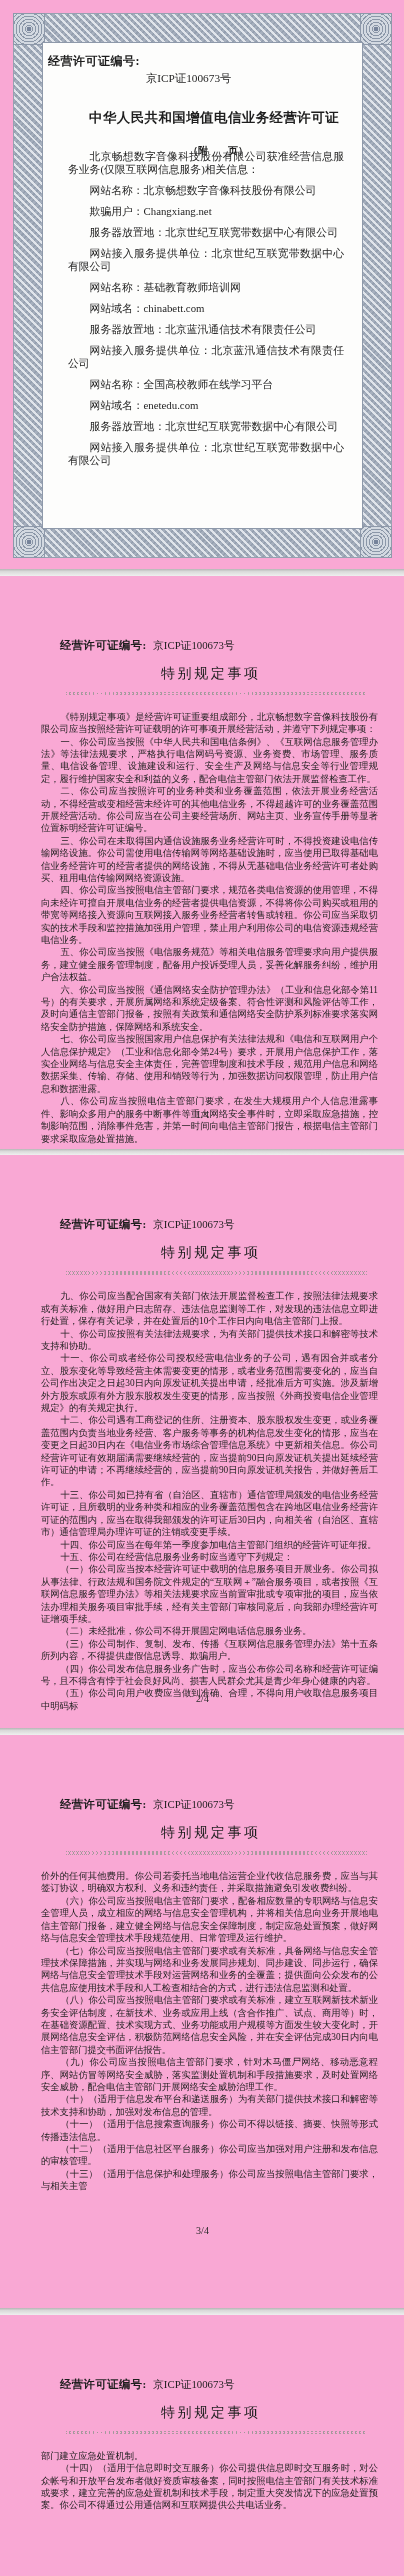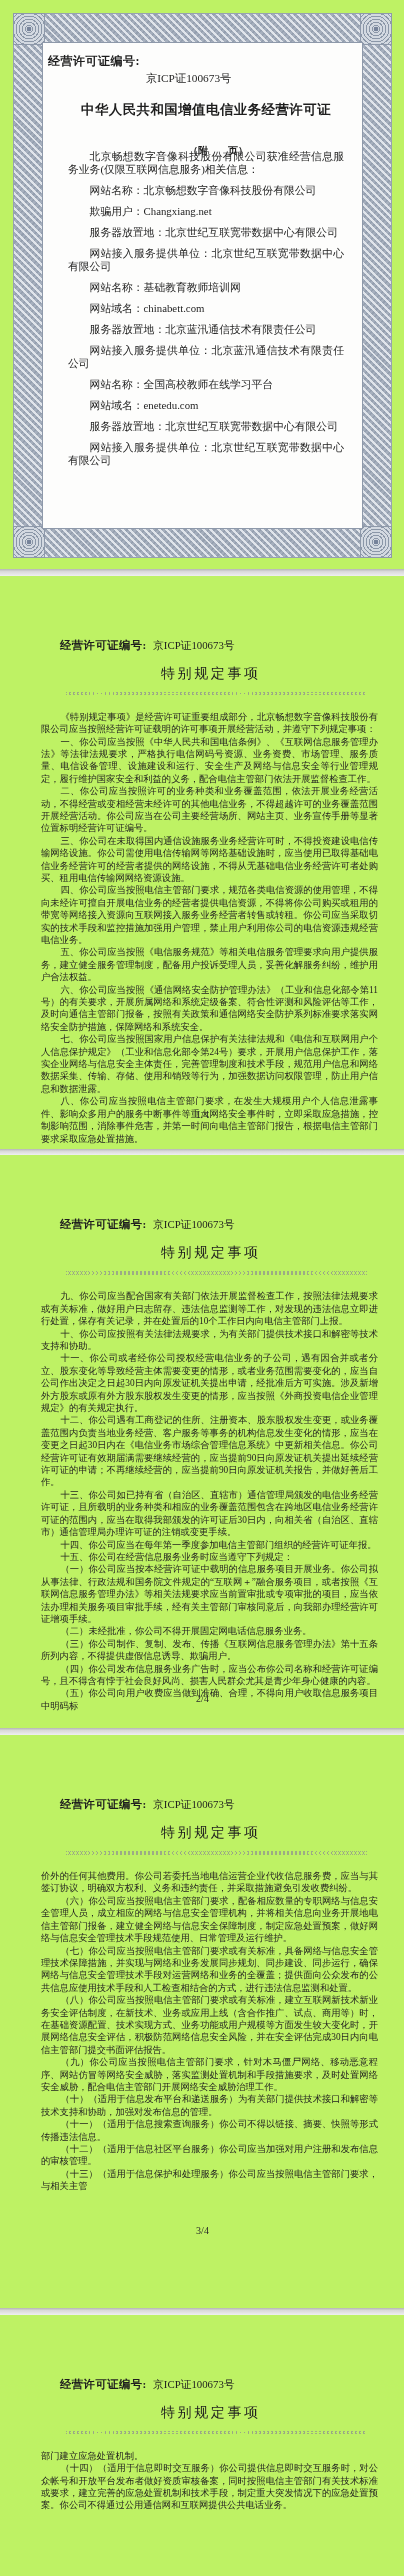--- a/index.html
+++ b/index.html
@@ -1,19 +1,19 @@
 <!DOCTYPE html>
 <html style="font-size:8.2px"><head>
 <meta charset="utf-8">
 <style>
   html,body{margin:0;padding:0;background:#ffffff;}
   body{width:405px;font-family:"Liberation Serif","DejaVu Serif",serif;color:#1e1e1e;}
   #doc{width:405px;}
 
-  .page{position:relative;width:405px;background:#bef264;overflow:hidden;}
+  .page{position:relative;width:405px;background:#f9a8d4;overflow:hidden;}
   .gap{height:6.7px;background:linear-gradient(180deg,#b5b5b5 0,#d9d9d9 35%,#efefef 100%);}
 
   
   #p1{height:569px;}
   .cert-frame{position:absolute;left:13.4px;right:13.4px;top:13.4px;bottom:11.3px;
     border:1px solid #97a1b1;
     background:
       repeating-linear-gradient(45deg, rgba(125,137,156,.50) 0 1.5px, rgba(226,230,236,.95) 1.5px 3.6px, rgba(125,137,156,.45) 3.6px 5.2px),
       repeating-linear-gradient(-45deg, rgba(125,137,156,.40) 0 1.5px, rgba(240,242,245,0) 1.5px 4.1px),
       #c9d0da;}
@@ -22,21 +22,21 @@
   .cert-corner{position:absolute;width:30px;height:30px;
     background:
       radial-gradient(circle at 50% 50%, #76839a 0 2.1px, rgba(0,0,0,0) 2.6px),
       repeating-radial-gradient(circle at 50% 50%, #8b97a8 0 1px, #d3d9e1 1px 3.1px);
     border:0.5px solid #8e99aa;}
   .cc-tl{top:13.4px;left:13.4px;} .cc-tr{top:13.4px;right:13.4px;}
   .cc-bl{bottom:11.3px;left:13.4px;} .cc-br{bottom:11.3px;right:13.4px;}
 
   .lic-label{position:absolute;top:53px;left:48px;font-size:12px;font-weight:600;letter-spacing:0.5px;}
   .lic-no{position:absolute;top:71px;left:146px;font-size:11.3px;}
-  .cert-title{position:absolute;top:101px;left:60px;width:292px;margin:0;text-align:center;
+  .cert-title{position:absolute;top:101px;left:60px;width:292px;margin:8px;text-align:center;
     font-size:13.4px;font-weight:700;letter-spacing:0.5px;}
   .cert-sub{position:absolute;top:132px;left:60px;width:292px;margin:12px;text-align:center;
     font-size:10px;font-weight:700;}
   .cert-body{position:absolute;top:142px;left:60px;width:292px;font-size:10.8px;line-height:13px;text-align:justify;}
   .cert-body p{margin:8px;}
   .cert-body .intro{text-indent:2em;margin-bottom:7.2px;}
   .cert-body .entry{text-indent:2em;margin-bottom:6.7px;line-height:13px;}
 
   
   .tp{height:573px;}

